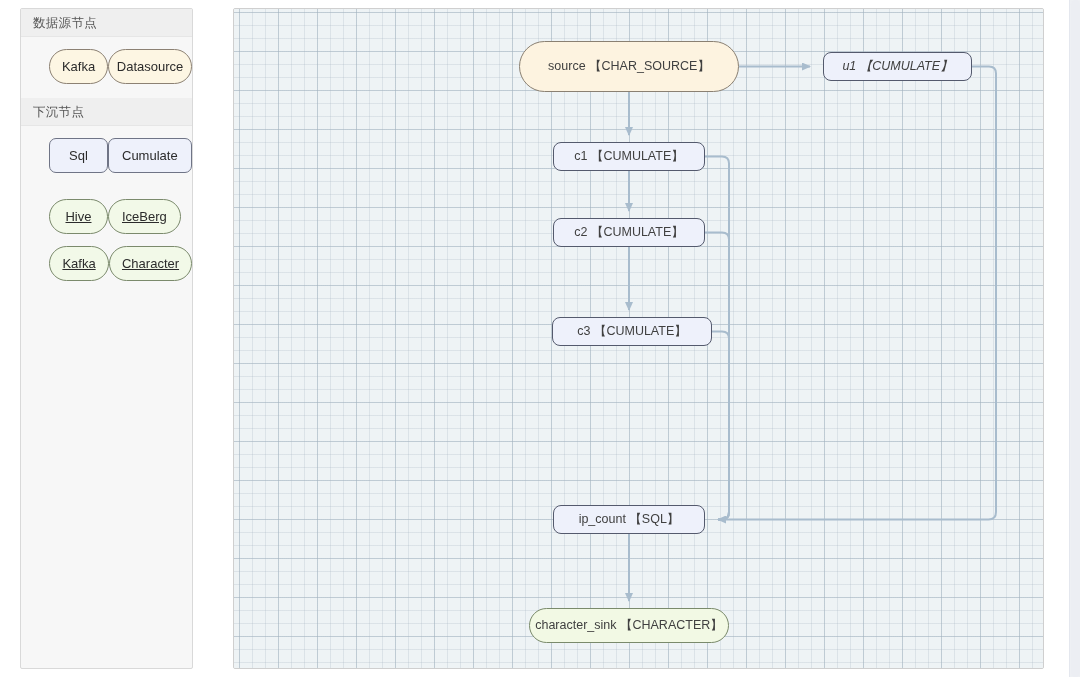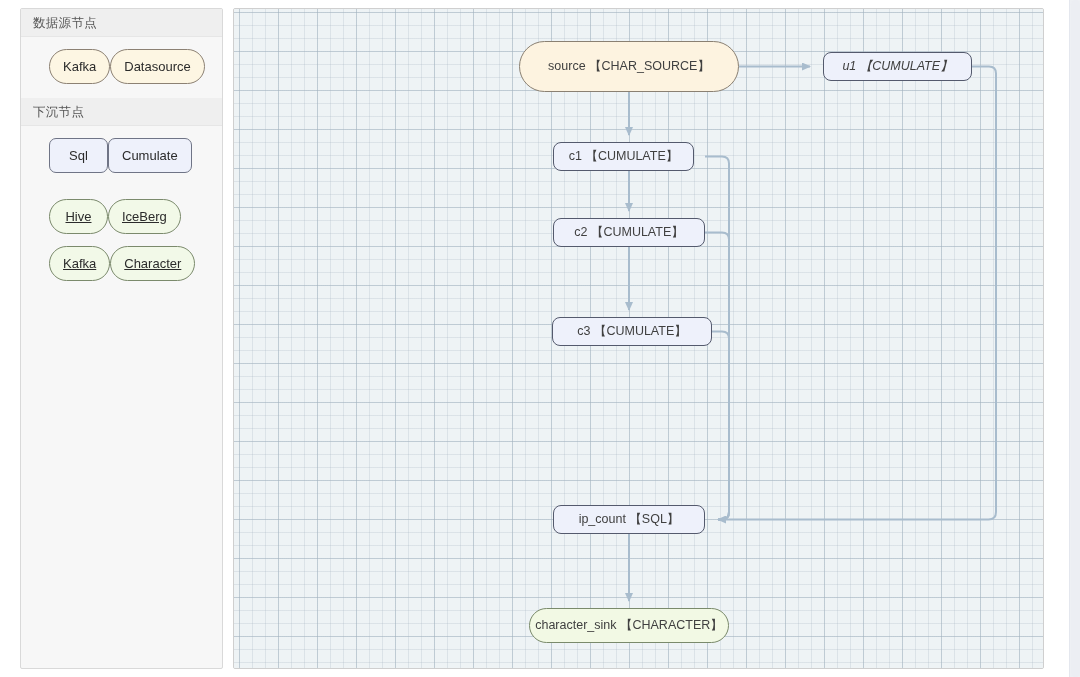--- a/index.html
+++ b/index.html
@@ -32,21 +32,21 @@
     top: 0; left: 1px;
     width: 9px; height: 677px;
     background: #eceef3;
     border-radius: 5px;
   }
 
   
   .palette {
     position: absolute;
     left: 20px; top: 8px;
-    width: 203px; height: 661px;
+    width: 173px; height: 661px;
     background: #f7f7f7;
     border: 1px solid #d9d9d9;
     border-radius: 2px;
     overflow: hidden;
   }
 
   .palette-group-title {
     height: 28px;
     line-height: 28px;
     padding-left: 12px;
@@ -225,21 +225,21 @@
         </g>
     </svg>
 
     <div id="node-layer">
         <div class="gnode type-source" style="left: 285px; top: 32px; width: 220px; height: 51px;">
           <span class="lbl">source 【CHAR_SOURCE】</span>
         </div>
         <div class="gnode type-exec" style="left: 589px; top: 43px; width: 149px; height: 29px; font-style: italic;">
           <span class="lbl">u1 【CUMULATE】</span>
         </div>
-        <div class="gnode type-exec" style="left: 319px; top: 133px; width: 141px; height: 29px;">
+        <div class="gnode type-exec" style="left: 319px; top: 133px; width: 152px; height: 29px;">
           <span class="lbl">c1 【CUMULATE】</span>
         </div>
         <div class="gnode type-exec" style="left: 319px; top: 209px; width: 152px; height: 29px;">
           <span class="lbl">c2 【CUMULATE】</span>
         </div>
         <div class="gnode type-exec" style="left: 318px; top: 308px; width: 160px; height: 29px;">
           <span class="lbl">c3 【CUMULATE】</span>
         </div>
         <div class="gnode type-exec" style="left: 319px; top: 496px; width: 152px; height: 29px;">
           <span class="lbl">ip_count 【SQL】</span>

